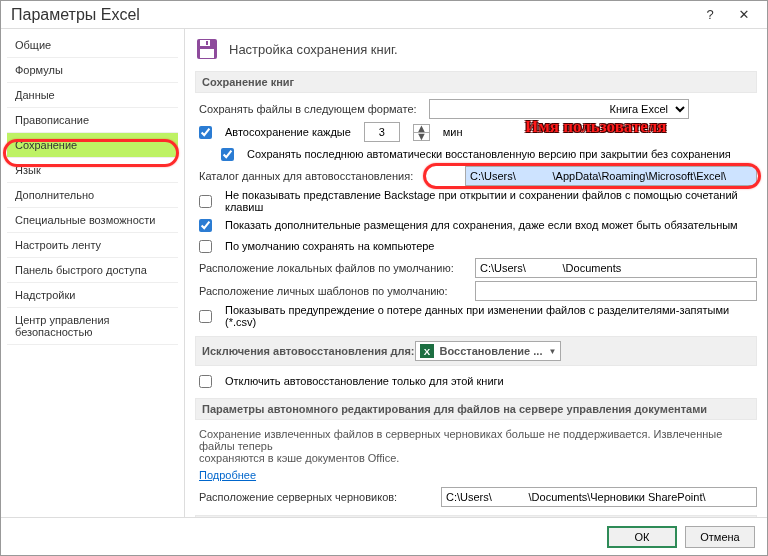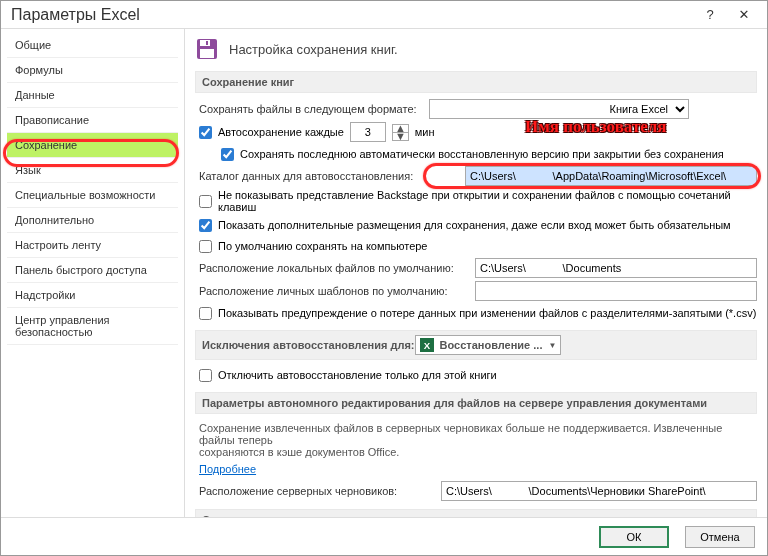--- a/index.html
+++ b/index.html
@@ -24,32 +24,32 @@
 
 .section-title { background: #f0f0f0; padding: 4px 6px; font-weight: 600; color: #555; margin: 8px 0 6px 0; border: 1px solid #e8e8e8; }
 
 .row { display: flex; align-items: center; gap: 6px; margin: 3px 0; padding-left: 4px; min-height: 20px; }
 .row .lbl { color: #333; white-space: nowrap; }
 
 input[type="text"], select { border: 1px solid #a9a9a9; height: 20px; padding: 0 4px; background: #fff; font-size: 11px; }
 select { height: 20px; text-align: right; }
 input[type="checkbox"] { width: 13px; height: 13px; accent-color: #2b7cd3; }
 
-.chk-row { display: flex; align-items: center; gap: 6px; margin: 3px 0 3px 4px; min-height: 18px; }
+.chk-row { display: flex; align-items: center; gap: 13px; margin: 3px 0 3px 4px; min-height: 18px; }
 
 .num { width: 36px; text-align: center; }
 
 .field-wide { flex: 1; margin-left: 36px; }
 
 .link { color: #0066cc; text-decoration: underline; cursor: pointer; }
 
 .btn { border: 1px solid #a9a9a9; background: #f0f0f0; padding: 2px 12px; height: 22px; }
 .btn.primary { border: 2px solid #2e8b57; }
 
-.footer { height: 38px; border-top: 1px solid #ddd; display: flex; justify-content: flex-end; align-items: center; gap: 16px; padding: 0 12px; }
+.footer { height: 38px; border-top: 1px solid #ddd; display: flex; justify-content: flex-end; align-items: center; gap: 8px; padding: 0 12px; }
 
 .red-ring { position: absolute; border: 3px solid #ff2a2a; border-radius: 14px; pointer-events: none; box-shadow: 0 0 2px rgba(255,0,0,.4); }
 .ring-path { border-radius: 14px; }
 
 .callout { position: absolute; font-family: "Comic Sans MS", cursive; font-weight: 700; font-size: 17px; color: #ff1a1a; text-shadow: -1px -1px 0 #400, 1px -1px 0 #400, -1px 1px 0 #400, 1px 1px 0 #400; pointer-events: none; }
 
 .group-combo { display:inline-flex; align-items:center; border:1px solid #a9a9a9; height:20px; padding:0 4px; gap:6px; background:#fff; }
 .green-x { width:14px; height:14px; }
 
 </style>
@@ -65,22 +65,22 @@
 
   <div class="body">
 
     <div class="sidebar" style="position:relative;">
       <div class="item">Общие</div>
       <div class="item">Формулы</div>
       <div class="item">Данные</div>
       <div class="item">Правописание</div>
       <div class="item selected">Сохранение</div>
       <div class="item">Язык</div>
+      <div class="item">Дополнительно</div>
       <div class="item">Специальные возможности</div>
-      <div class="item">Дополнительно</div>
       <div class="item">Настроить ленту</div>
       <div class="item">Панель быстрого доступа</div>
       <div class="item">Надстройки</div>
       <div class="item">Центр управления безопасностью</div>
       <div class="red-ring" style="left:2px; top:110px; width:176px; height:28px;"></div>
     </div>
 
     <div class="main">
 
       <div class="header-row">

